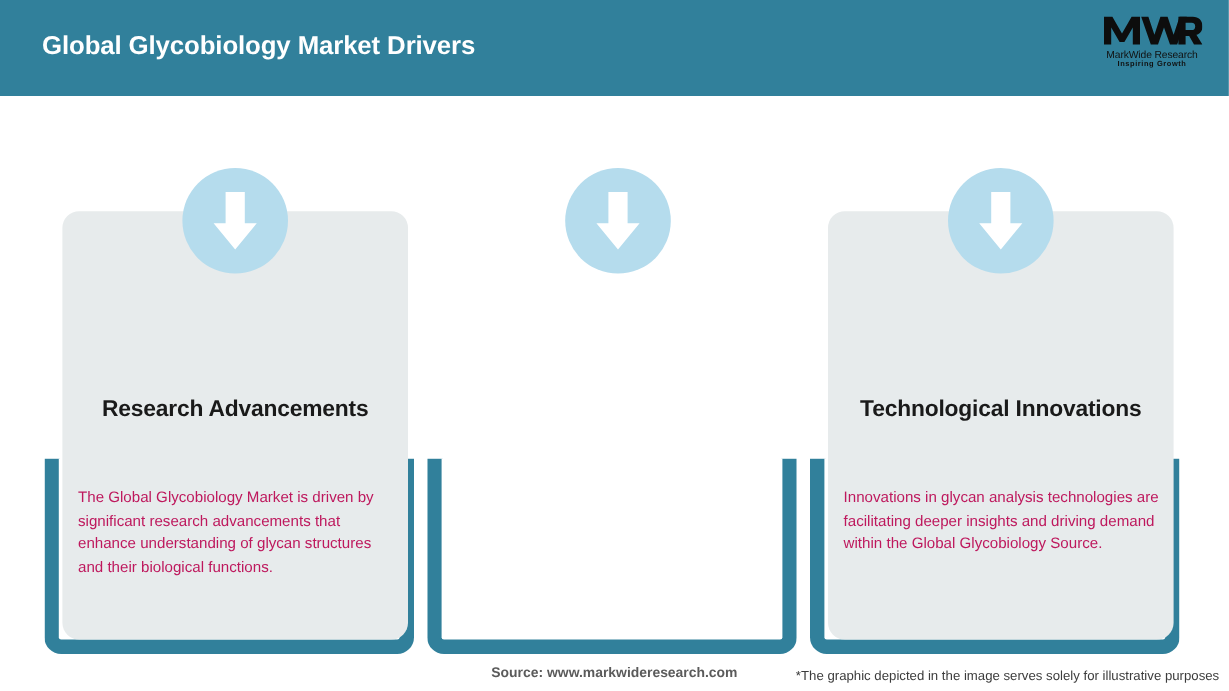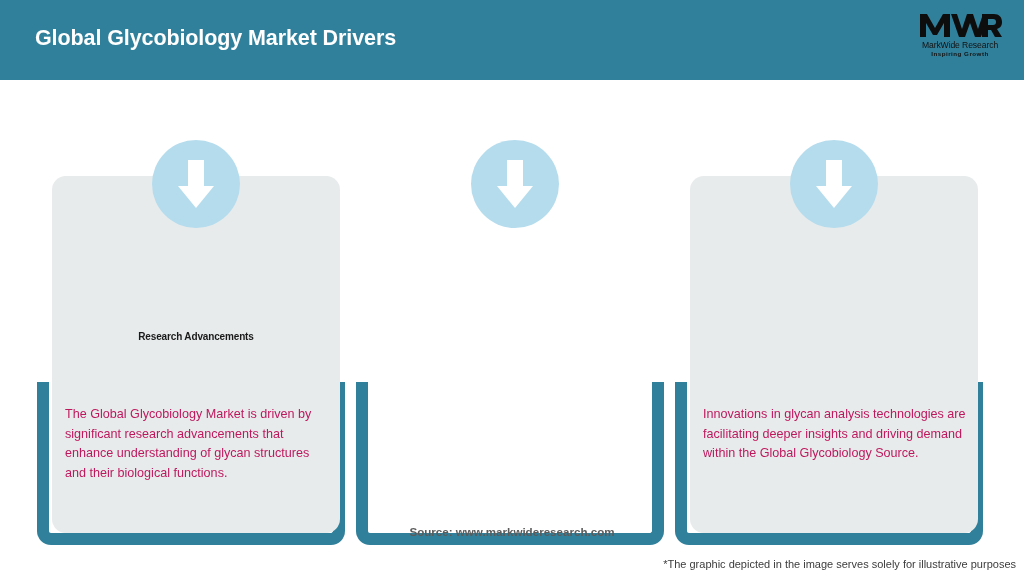--- a/index.html
+++ b/index.html
@@ -136,42 +136,42 @@
     top: 50%;
     transform: translate(-50%, -50%);
   }
 
   .card-title {
     position: absolute;
     left: 10px;
     top: 155px;
     width: 268px;
     text-align: center;
-    font-size: 10px;
+    font-size: 19px;
     font-weight: bold;
     color: #1a1a1a;
     letter-spacing: -0.15px;
   }
 
   .card-body {
     position: absolute;
     left: 13px;
     top: 229px;
     width: 264px;
     font-size: 12.6px;
     line-height: 19.6px;
     color: #be185d;
     text-align: left;
   }
 
   
   .source {
     position: absolute;
     left: 0;
-    top: 525px;
+    top: 554px;
     width: 1024px;
     text-align: center;
     font-size: 11.6px;
     font-weight: bold;
     color: #5b5b5b;
   }
   .disclaimer {
     position: absolute;
     right: 8px;
     top: 558px;
@@ -217,20 +217,21 @@
     <div class="icon-circle">
       <svg width="42" height="52" viewBox="0 0 42 52">
         <path d="M13,2 L29,2 L29,28 L39,28 L21,50 L3,28 L13,28 Z" fill="#ffffff"></path>
       </svg>
     </div>
   </div>
 
   <div class="card-wrap c2">
     <div class="bracket"></div>
     <div class="card">
+      <div class="card-title">Technological Innovations</div>
       <div class="card-body">Innovations in glycan analysis technologies are facilitating deeper insights and driving demand within the Global Glycobiology Source.</div>
     </div>
     <div class="icon-circle">
       <svg width="42" height="52" viewBox="0 0 42 52">
         <path d="M13,2 L29,2 L29,28 L39,28 L21,50 L3,28 L13,28 Z" fill="#ffffff"></path>
       </svg>
     </div>
   </div>
 
 </div>

